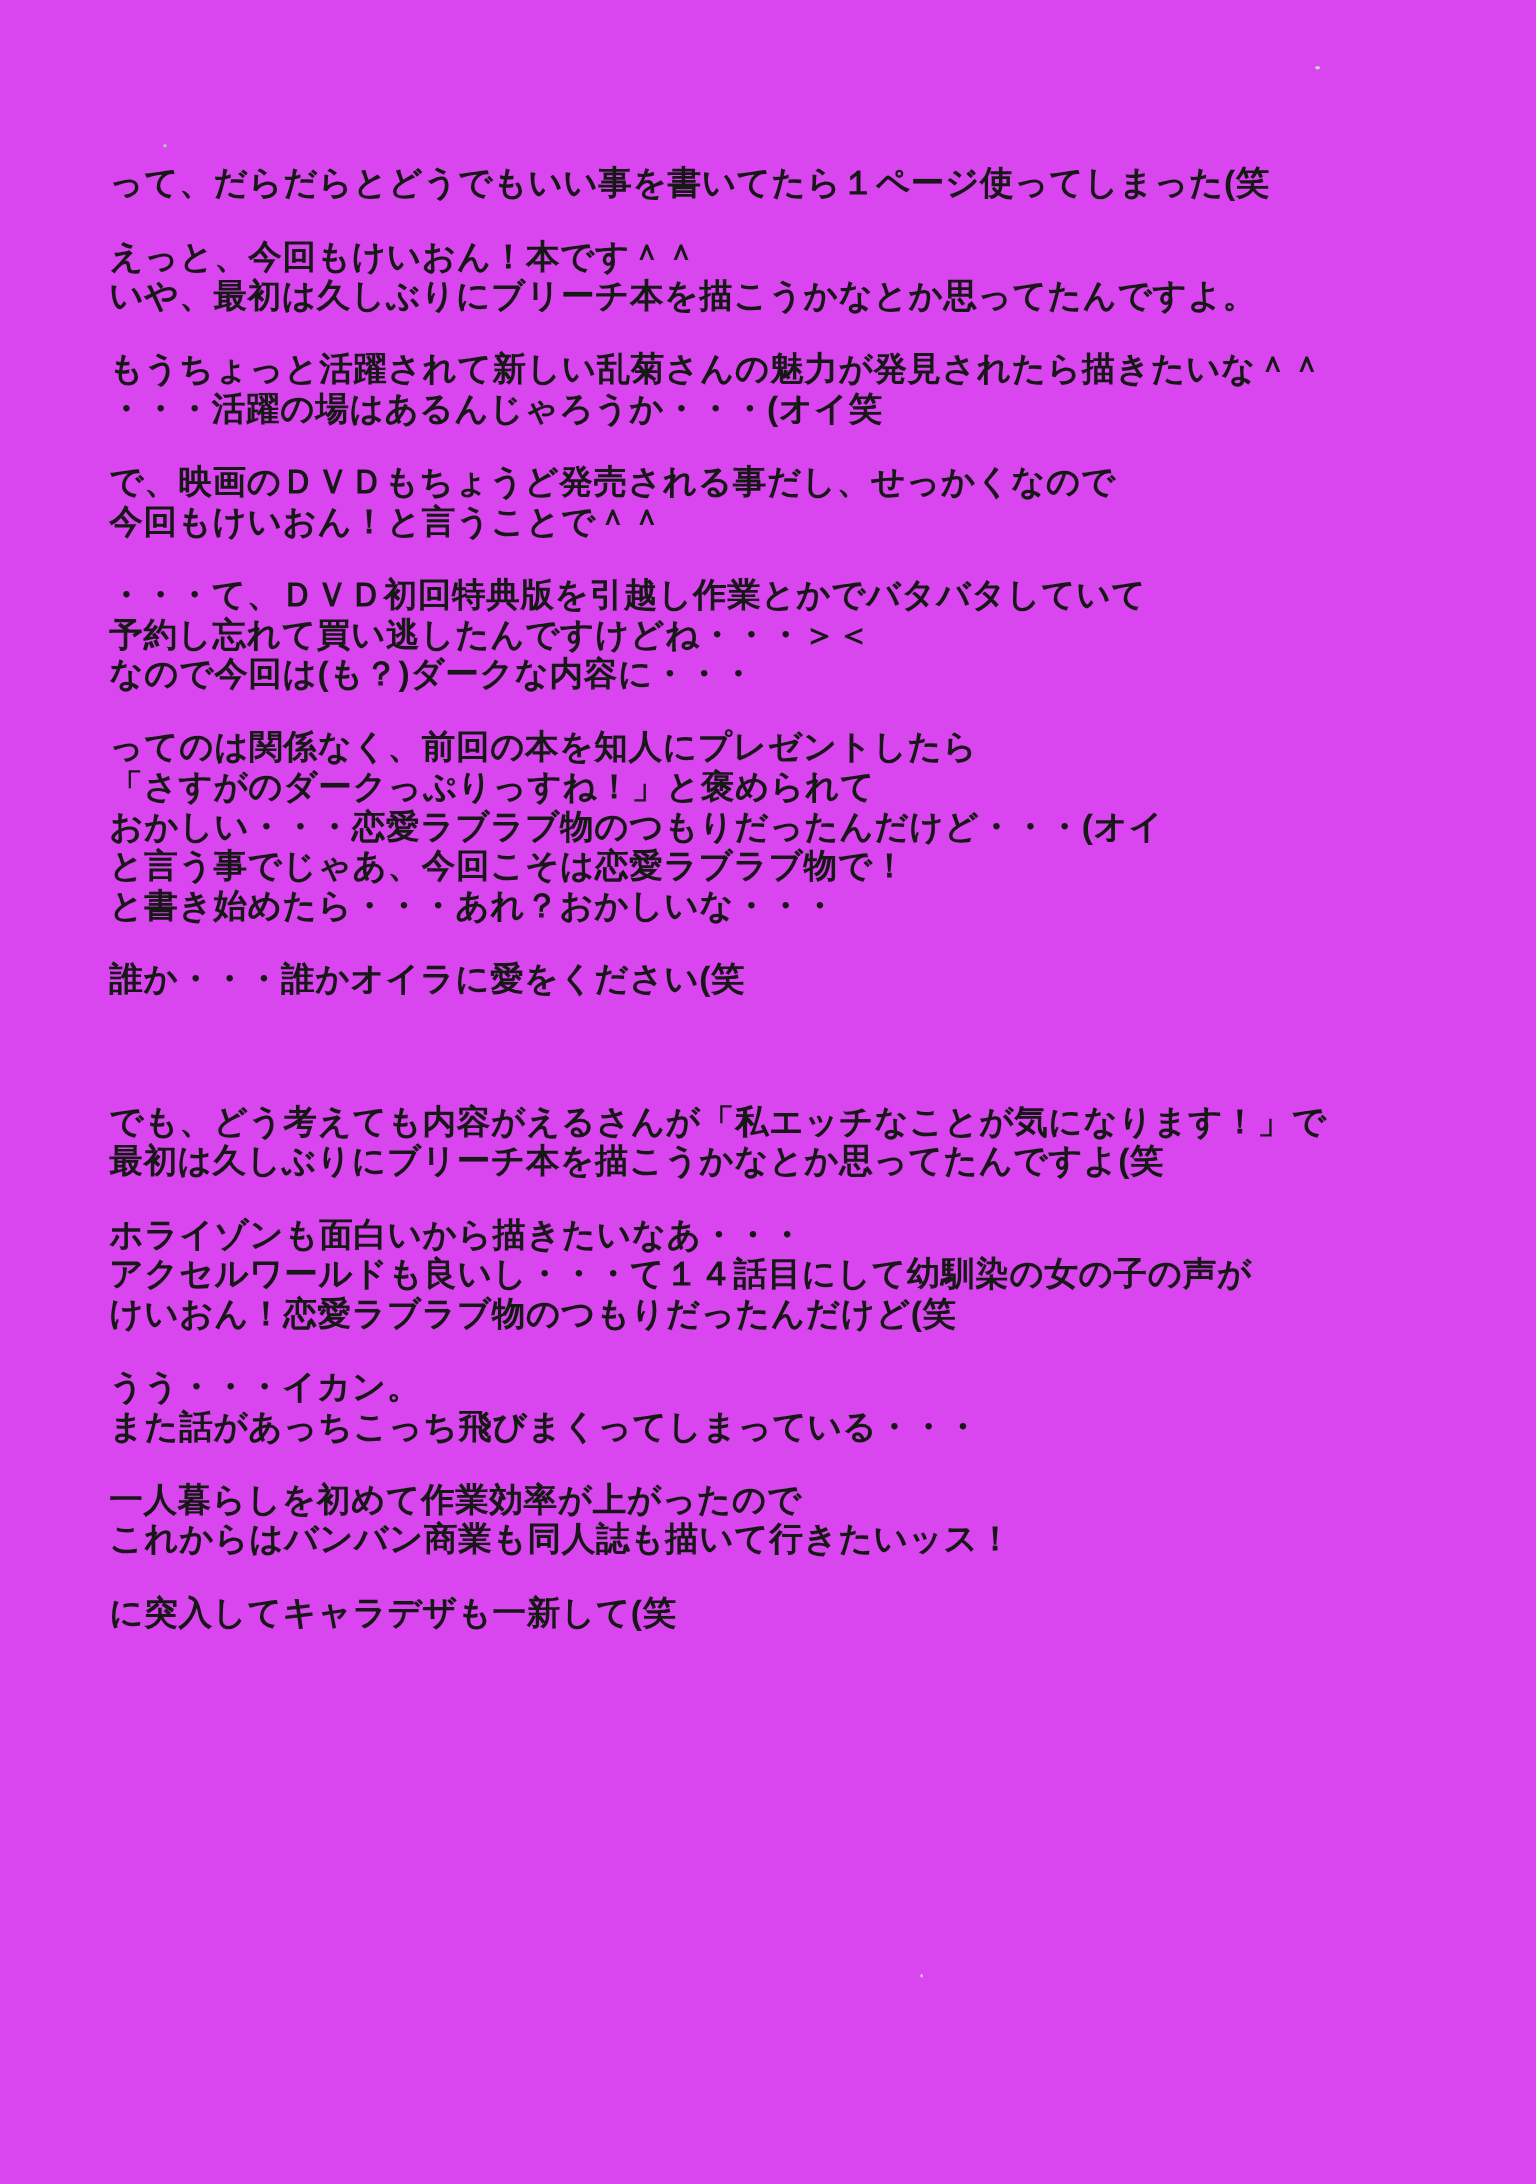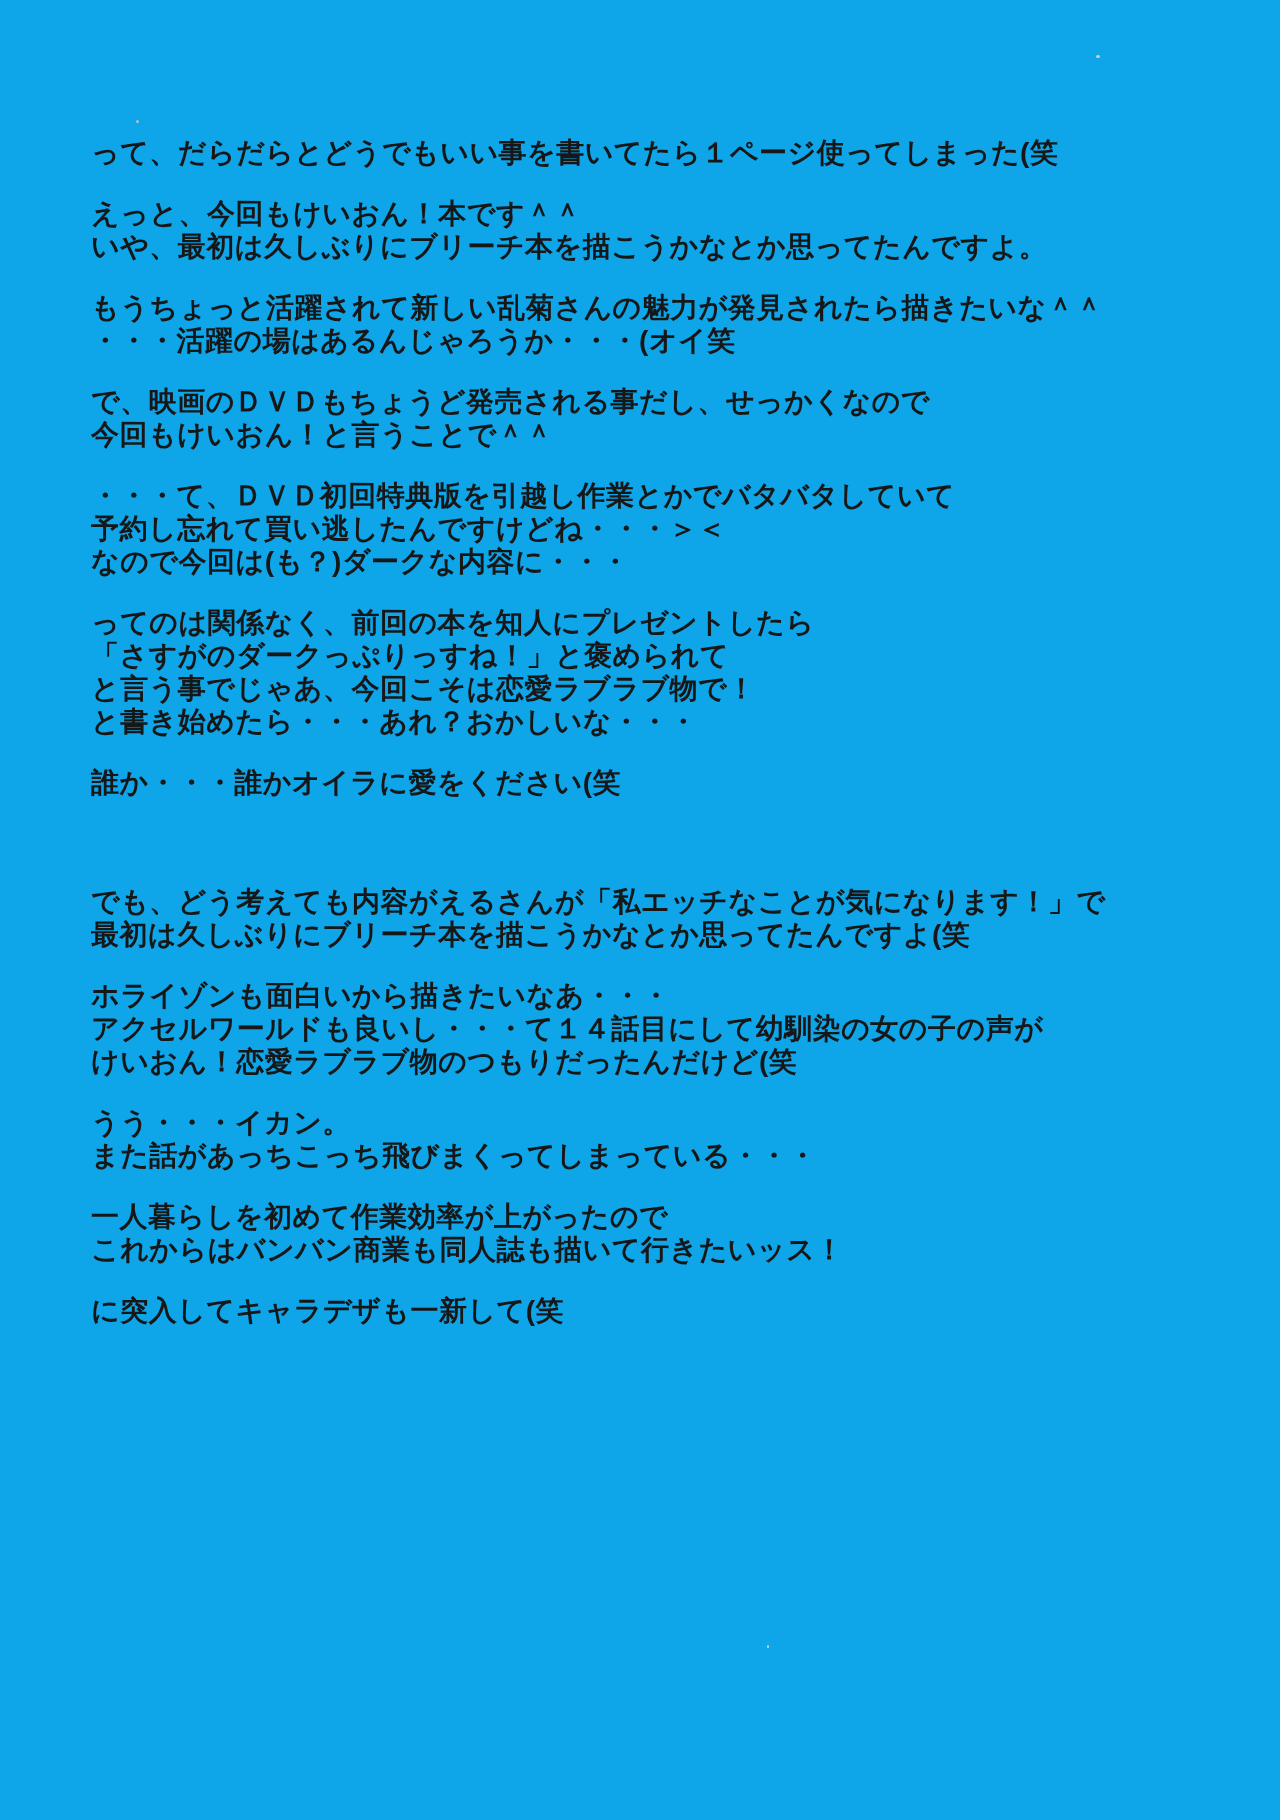--- a/index.html
+++ b/index.html
@@ -10,21 +10,21 @@
     width: 1280px;
     height: 1820px;
     background: #ffffff;
     position: relative;
     overflow: hidden;
     font-family: "Liberation Sans", "DejaVu Sans", sans-serif;
   }
   .page {
     position: absolute;
     inset: 0;
-    background: #0ea5e9;
+    background: #d946ef;
     text-decoration: underline;
   }
   .content {
     position: absolute;
     left: 91px;
     top: 136px;
     width: 1160px;
   }
   .para {
     margin: 0 0 28px 0;
@@ -83,20 +83,21 @@
 
     <div class="para">
       <div class="line">・・・て、ＤＶＤ初回特典版を引越し作業とかでバタバタしていて</div>
       <div class="line">予約し忘れて買い逃したんですけどね・・・＞＜</div>
       <div class="line">なので今回は(も？)ダークな内容に・・・</div>
     </div>
 
     <div class="para">
       <div class="line">ってのは関係なく、前回の本を知人にプレゼントしたら</div>
       <div class="line">「さすがのダークっぷりっすね！」と褒められて</div>
+      <div class="line">おかしい・・・恋愛ラブラブ物のつもりだったんだけど・・・(オイ</div>
       <div class="line">と言う事でじゃあ、今回こそは恋愛ラブラブ物で！</div>
       <div class="line">と書き始めたら・・・あれ？おかしいな・・・</div>
     </div>
 
     <div class="para gap-large">
       <div class="line">誰か・・・誰かオイラに愛をください(笑</div>
     </div>
 
 
     <div class="para">

